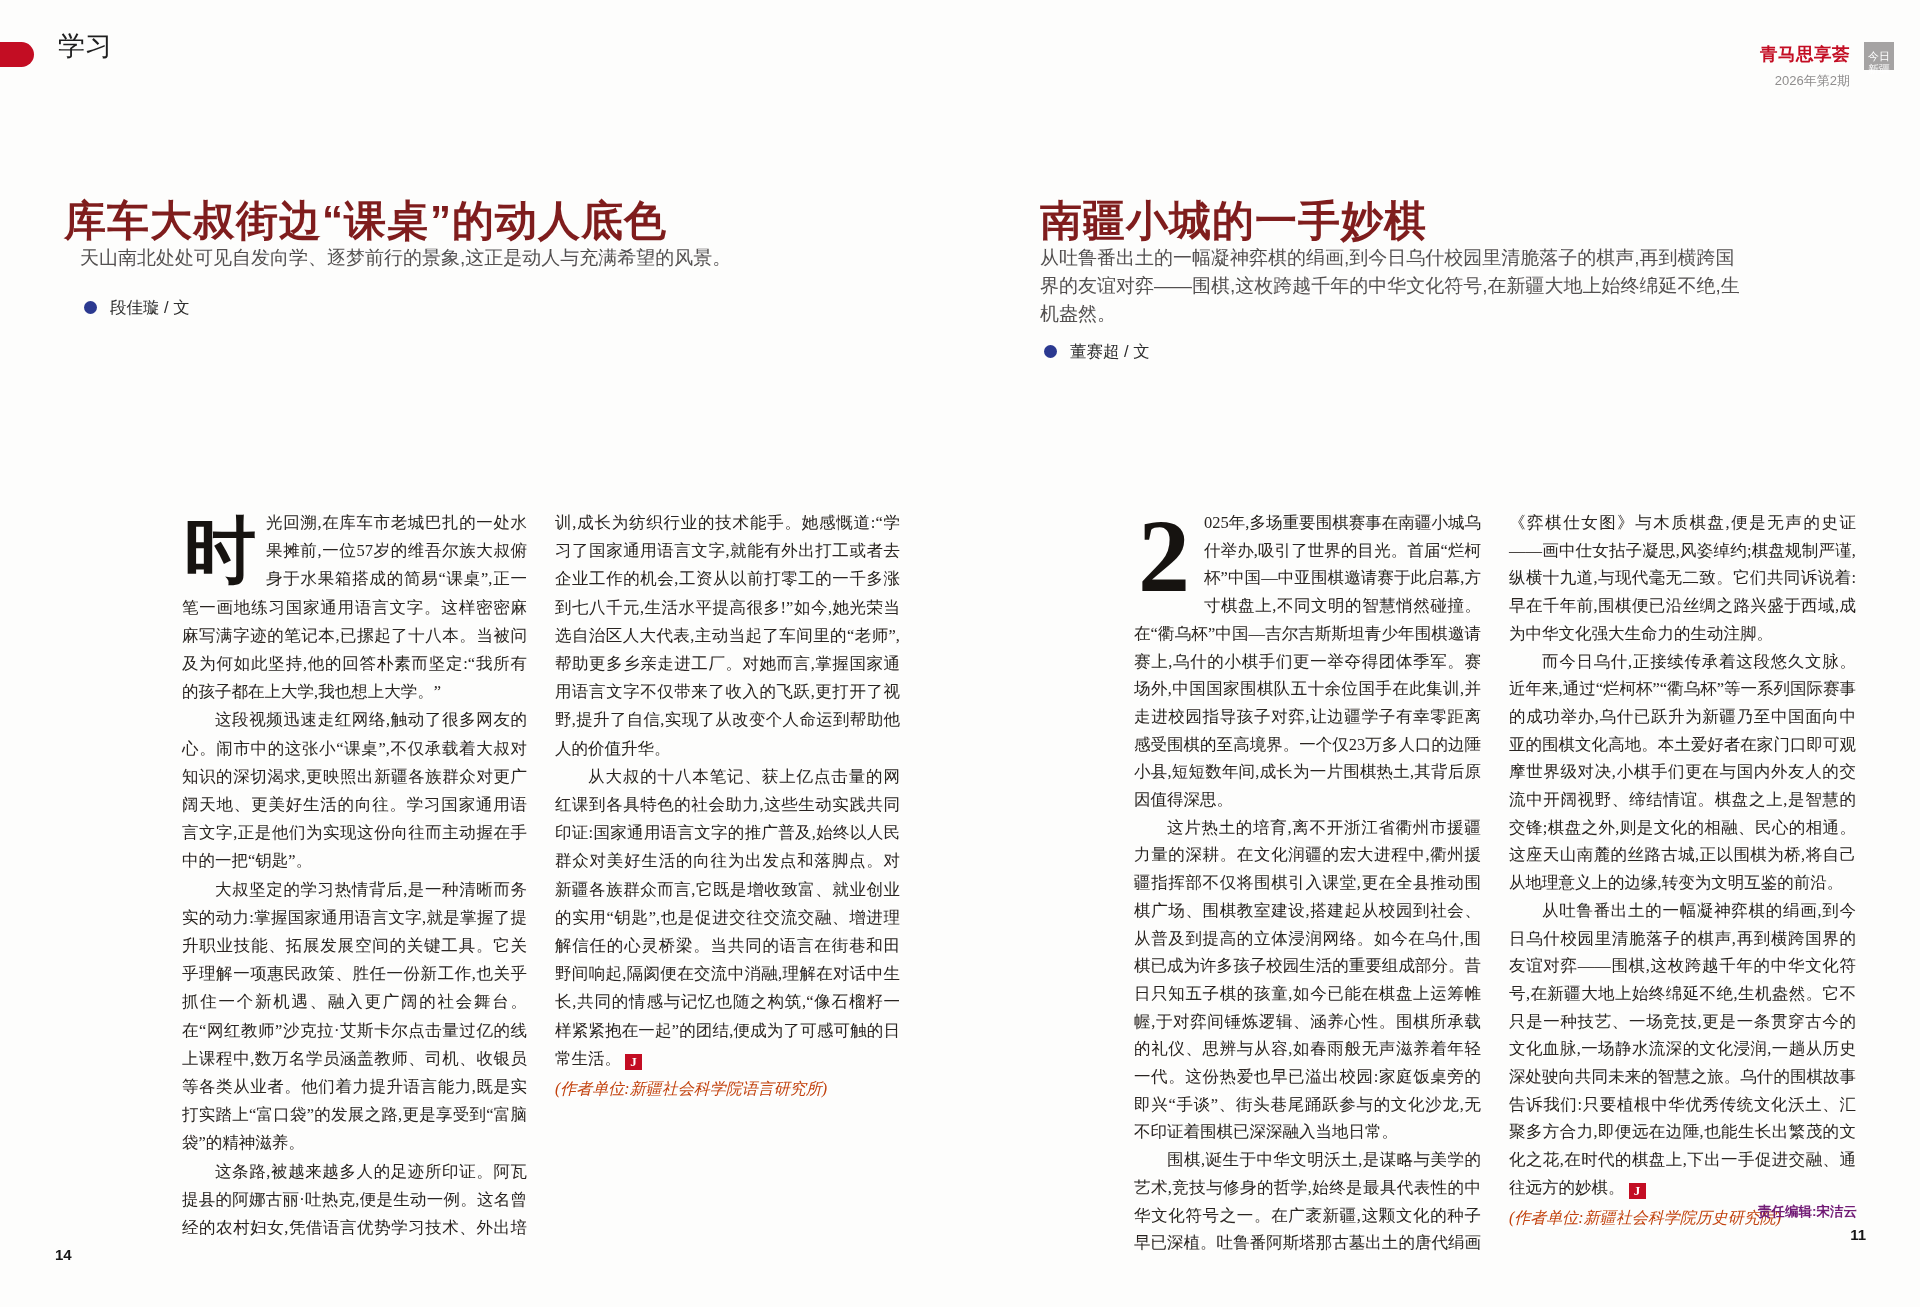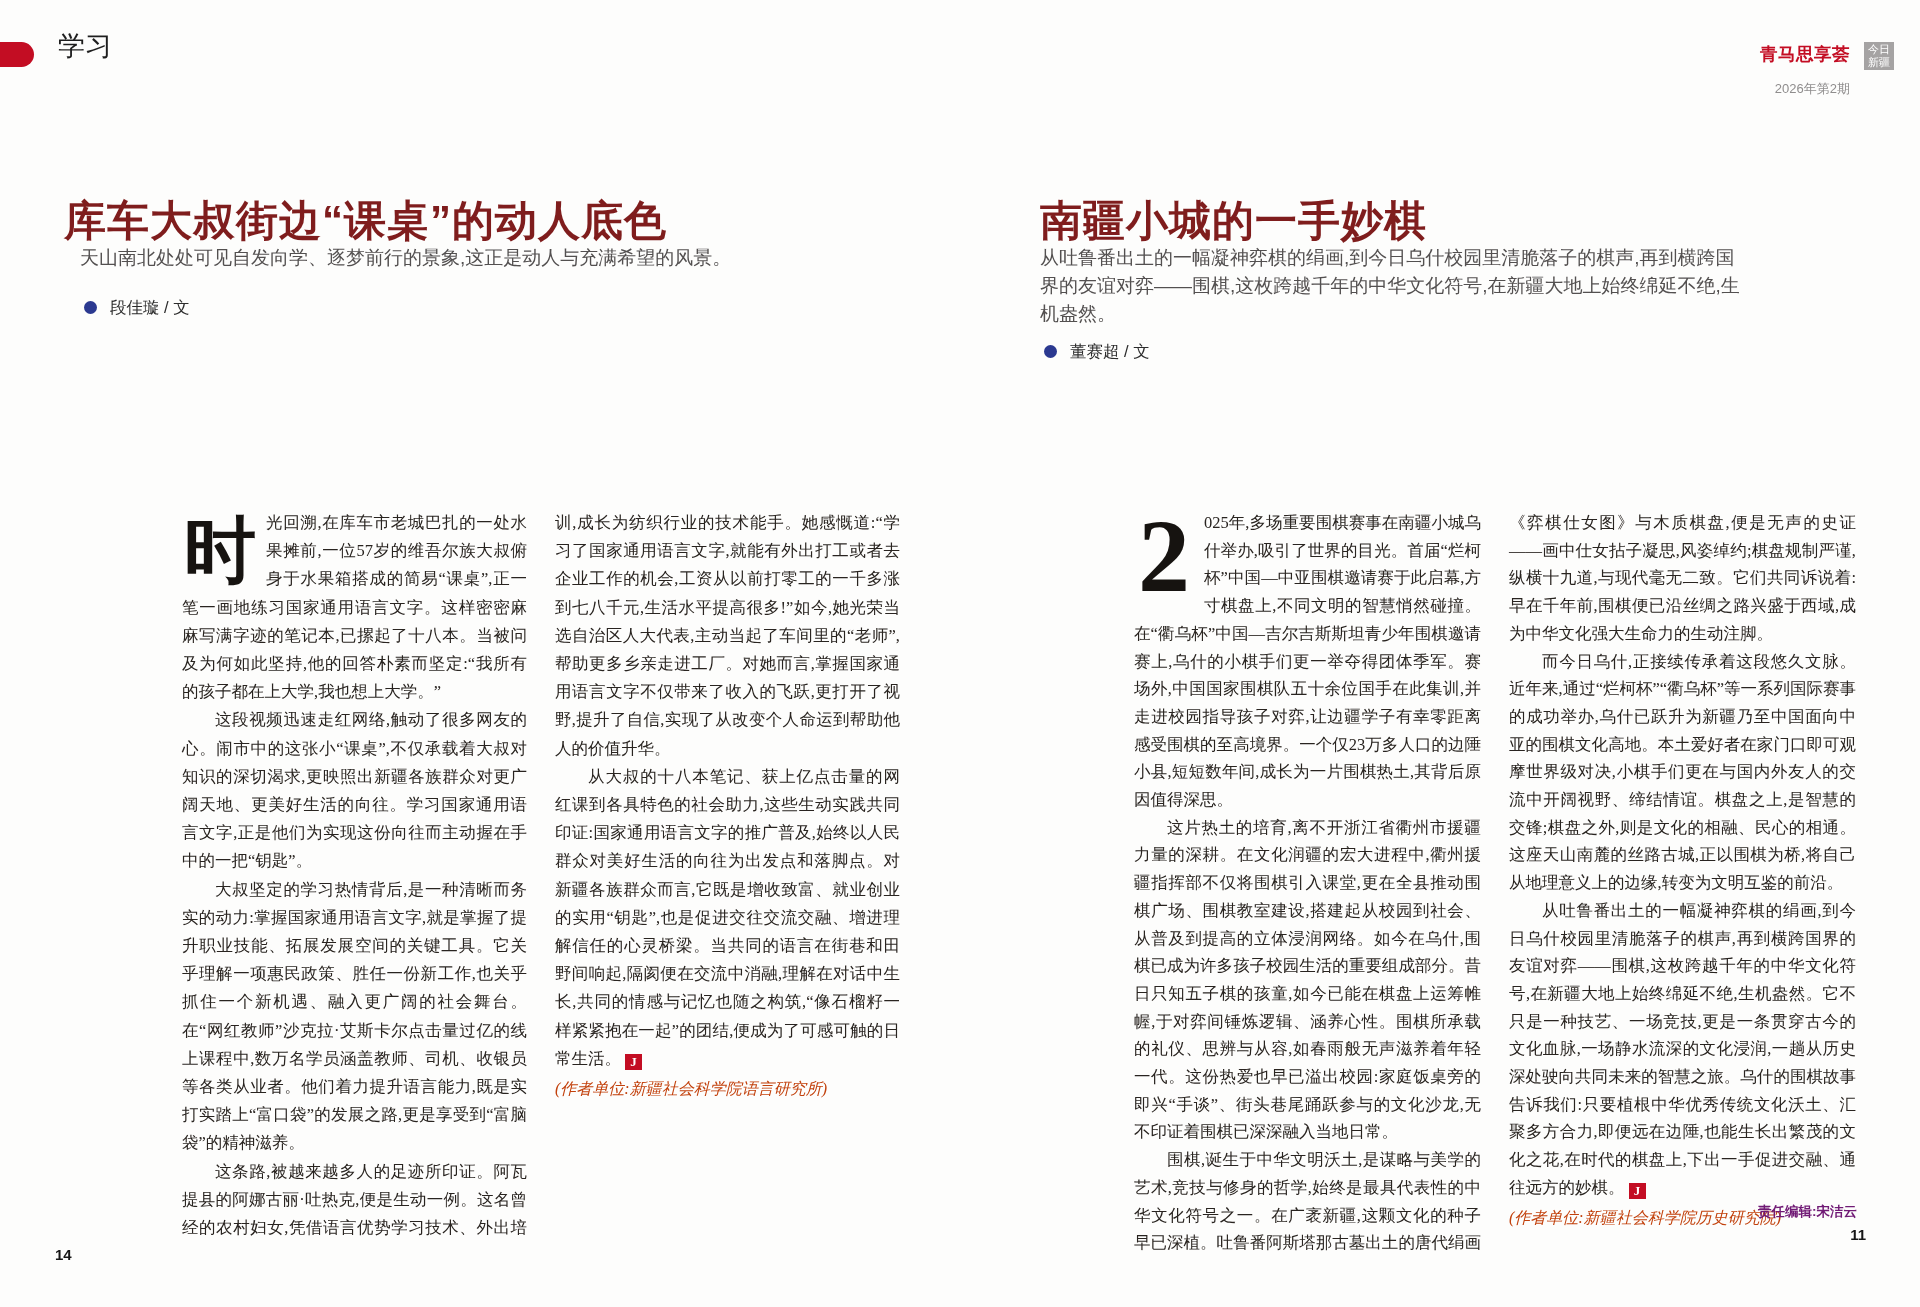--- a/index.html
+++ b/index.html
@@ -8,24 +8,24 @@
 
   
   .tag-pill{position:absolute;left:0;top:42px;width:34px;height:25px;background:#c30d23;
             border-radius:0 13px 13px 0;}
   .section-label{position:absolute;left:58px;top:28px;font-size:27px;color:#1e1e1e;
                  font-family:"DejaVu Serif", serif;}
   .masthead-block{position:absolute;right:26px;top:42px;display:flex;gap:14px;align-items:flex-start;}
   .masthead-text{text-align:right;}
   .masthead-title{font-family:"Liberation Sans", sans-serif;font-weight:bold;font-size:17.5px;
                   color:#c30d23;letter-spacing:.5px;}
-  .masthead-issue{font-family:"Liberation Sans", sans-serif;font-size:13px;color:#8f8d8d;margin-top:14px;}
+  .masthead-issue{font-family:"Liberation Sans", sans-serif;font-size:13px;color:#8f8d8d;margin-top:6px;}
   .masthead-logo{width:30px;height:28px;background:#a5a3a3;color:#fff;text-align:center;
                  font-family:"Liberation Sans", sans-serif;font-size:11px;line-height:13px;
-                 padding-top:1px;box-sizing:border-box;}
+                 padding-top:8px;box-sizing:border-box;}
 
   
   .art-title{position:absolute;top:168px;font-family:"Liberation Sans", sans-serif;font-weight:700;
              font-size:42px;line-height:50px;color:#7f1d1d;letter-spacing:1px;}
   .l-title{left:64px;}
   .r-title{left:1040px;}
   .art-subtitle{position:absolute;font-family:"Liberation Sans", sans-serif;font-size:19px;
                 line-height:28px;color:#535050;}
   .l-subtitle{left:80px;top:244px;width:724px;}
   .r-subtitle{left:1040px;top:244px;width:712px;}

